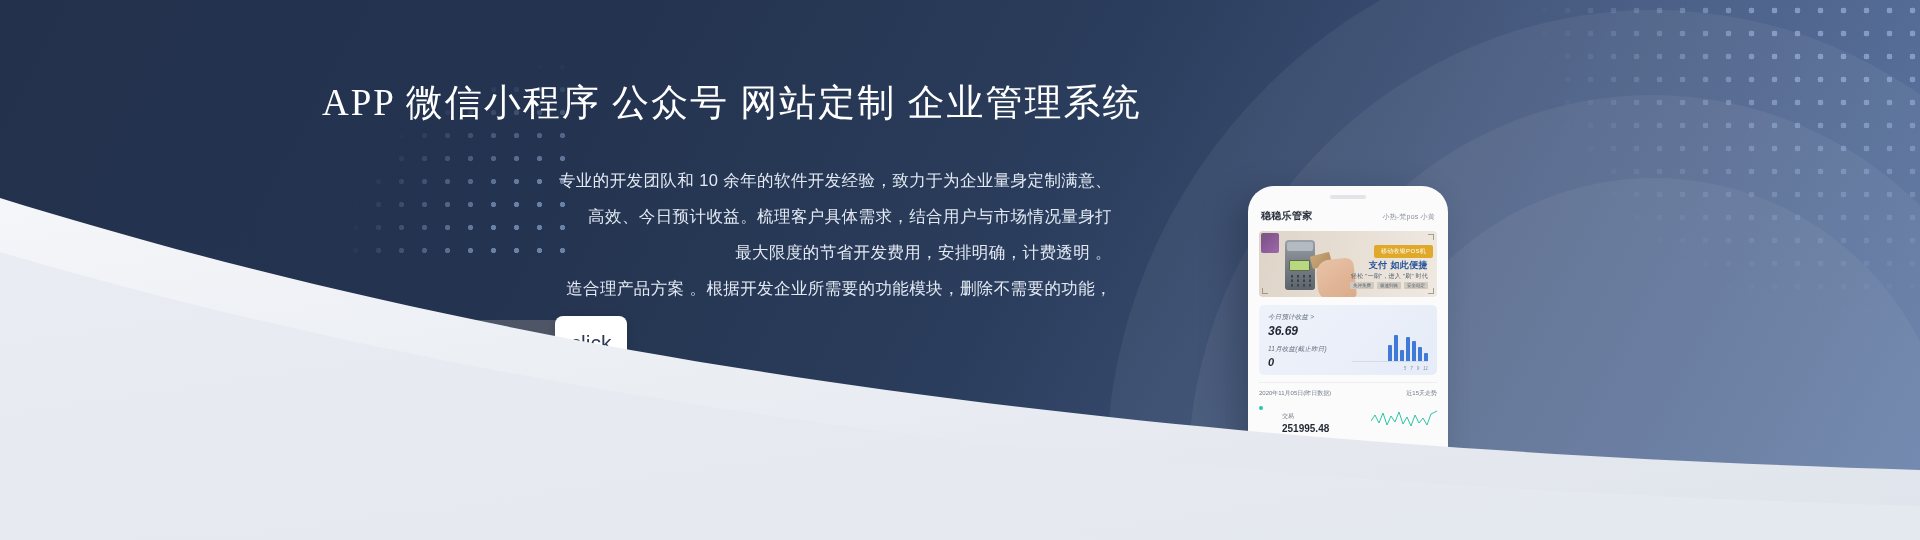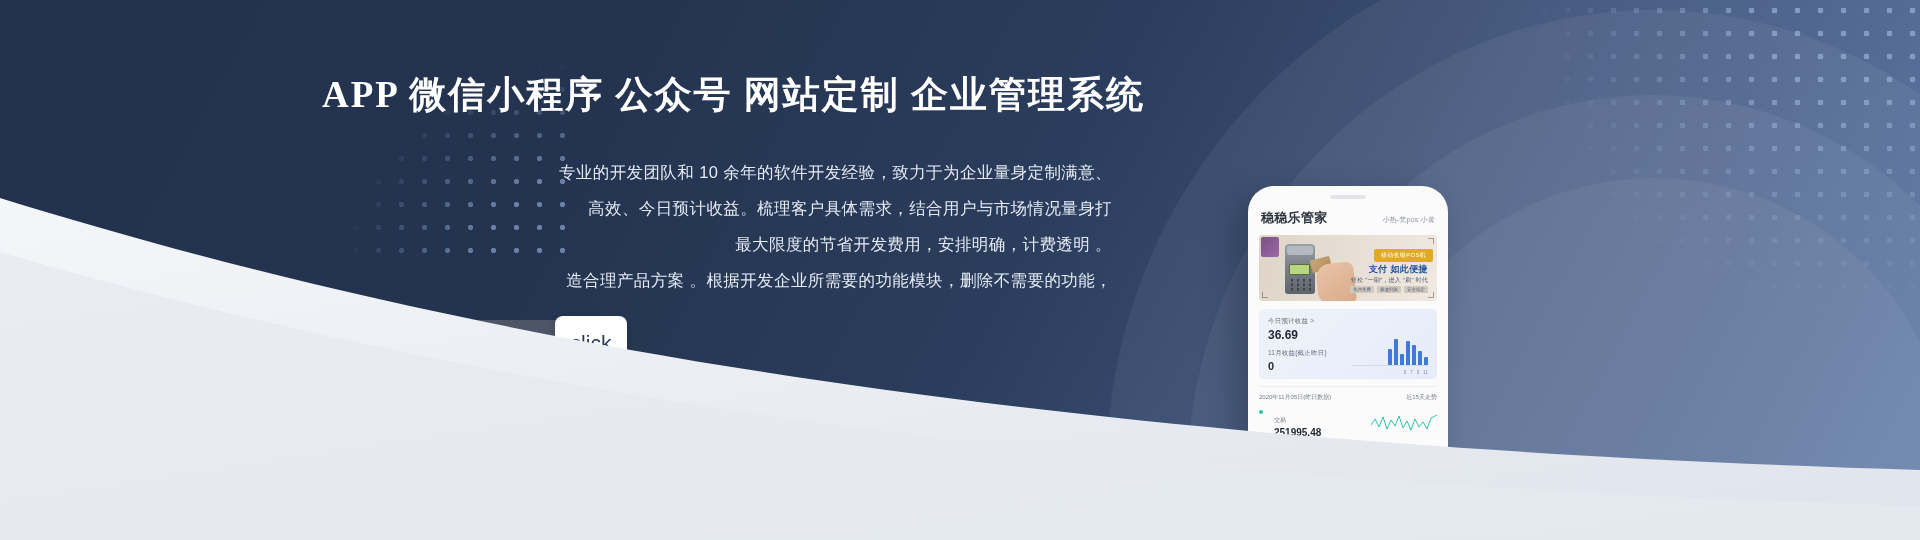--- a/index.html
+++ b/index.html
@@ -56,26 +56,27 @@
     background-image: radial-gradient(circle, rgba(150,178,220,0.4) 2.4px, transparent 2.7px);
     background-size: 26px 26px;
     -webkit-mask-image: radial-gradient(ellipse 170px 150px at 30% 40%, #000 18%, transparent 72%);
             mask-image: radial-gradient(ellipse 170px 150px at 30% 40%, #000 18%, transparent 72%);
   }
 
   
   .copy { position: absolute; left: 322px; top: 70px; width: 790px; z-index: 6; }
   .headline {
     font-family: "Liberation Serif", "DejaVu Serif", serif;
-    font-weight: 700;
+    font-weight: 400;
     font-size: 37px;
     letter-spacing: 2px;
     color: #ffffff;
     white-space: nowrap;
     margin-bottom: 34px;
+    margin-top: 8px;
   }
   .desc { color: #e3e9f3; font-size: 16.5px; line-height: 36px; letter-spacing: .4px; }
   .desc-line { white-space: nowrap; text-align: right; }
 
   
   .cta-wrap { position: absolute; left: 322px; top: 320px; z-index: 6; }
   .cta {
     position: relative;
     display: inline-block;
     width: 243px; height: 46px;
@@ -108,21 +109,21 @@
   }
   .phone-notch {
     width: 36px; height: 4px; border-radius: 3px;
     background: #e2e4e8;
     margin: 9px auto 0;
   }
   .phone-topbar {
     display: flex; align-items: baseline; justify-content: space-between;
     padding: 10px 13px 8px;
   }
-  .phone-brand { font-size: 13px; color: #2c333d; font-weight: bold; letter-spacing: .3px; }
+  .phone-brand { font-size: 10px; color: #2c333d; font-weight: bold; letter-spacing: .3px; }
   .phone-user  { font-size: 7px;  color: #8c919b; letter-spacing: .2px; }
 
   .banner {
     margin: 0 11px; height: 66px; border-radius: 4px; overflow: hidden;
     position: relative;
     background: linear-gradient(100deg, #ded4c8 0%, #e6ddd2 42%, #efe9e1 100%);
   }
   .pos-dev {
     position: absolute; left: 26px; top: 9px; width: 30px; height: 50px;
     background: linear-gradient(180deg, #9aa1a8 0%, #7e858d 38%, #5d646c 100%);
@@ -181,20 +182,21 @@
   .bc-tl { left: 3px; top: 3px; border-right: 0; border-bottom: 0; }
   .bc-tr { right: 3px; top: 3px; border-left: 0; border-bottom: 0; }
   .bc-bl { left: 3px; bottom: 3px; border-right: 0; border-top: 0; }
   .bc-br { right: 3px; bottom: 3px; border-left: 0; border-top: 0; }
 
   .earn-card {
     margin: 8px 11px 0; padding: 8px 9px 7px;
     background: linear-gradient(135deg,#eef2fa 0%, #e6ecf8 100%);
     border-radius: 5px;
     position: relative;
+    font-style: italic;
   }
   .earn-lbl { font-size: 6.5px; color: #69707d; letter-spacing: .2px; }
   .earn-val { font-size: 12px; color: #1f2733; font-weight: bold; margin: 2px 0 7px; }
   .earn-val-sm { font-size: 11px; color: #1f2733; font-weight: bold; margin-top: 2px; }
   .mini-bars {
     position: absolute; right: 9px; bottom: 14px;
     display: flex; align-items: flex-end; gap: 2px; height: 26px;
   }
   .mini-bars i { display: block; width: 4px; background: #3f7ad8; border-radius: 1px 1px 0 0; }
   .mini-axis {
@@ -207,21 +209,21 @@
   }
 
   .stats {
     margin: 7px 11px 0; padding-top: 6px;
     border-top: 1px solid #edeff3;
   }
   .stats-head { display: flex; justify-content: space-between; margin-bottom: 6px; }
   .stats-date { font-size: 6px; color: #737a86; }
   .stats-trend { font-size: 6px; color: #737a86; }
   .stat-row { display: flex; align-items: center; justify-content: space-between; margin-bottom: 7px; }
-  .stat-left { display: flex; align-items: flex-start; gap: 11px; }
+  .stat-left { display: flex; align-items: flex-start; gap: 19px; }
   .dot { width: 4px; height: 4px; border-radius: 50%; margin-top: 2px; flex: none; }
   .stat-name { font-size: 6px; color: #6e7581; }
   .stat-num { font-size: 10px; color: #1f2733; font-weight: bold; margin-top: 1px; }
   .spark { width: 66px; height: 24px; flex: none; }
 
   
   .wave { position: absolute; left: 0; bottom: 0; width: 1920px; height: 420px; z-index: 8; pointer-events: none; }
 </style>
 </head>
 <body>

